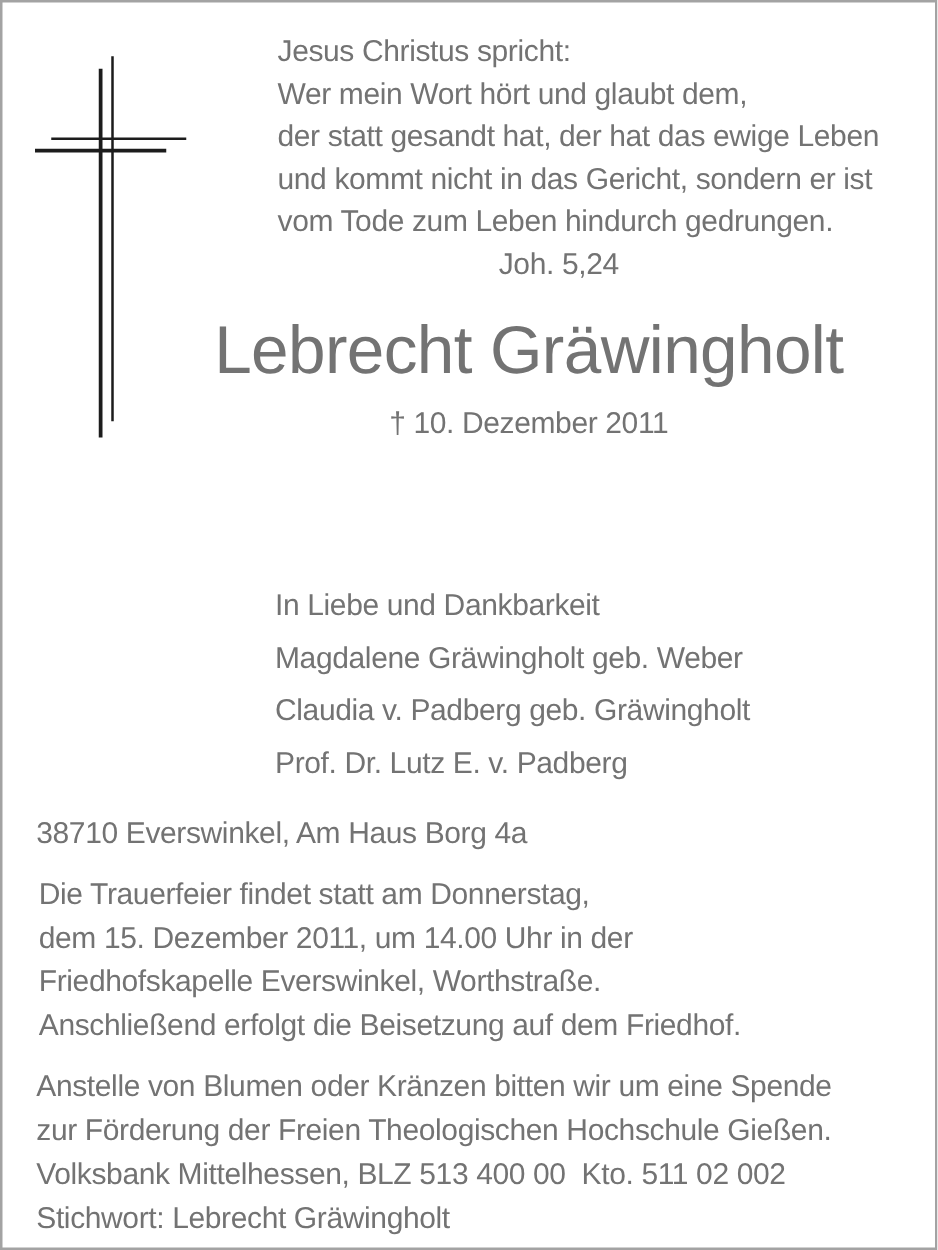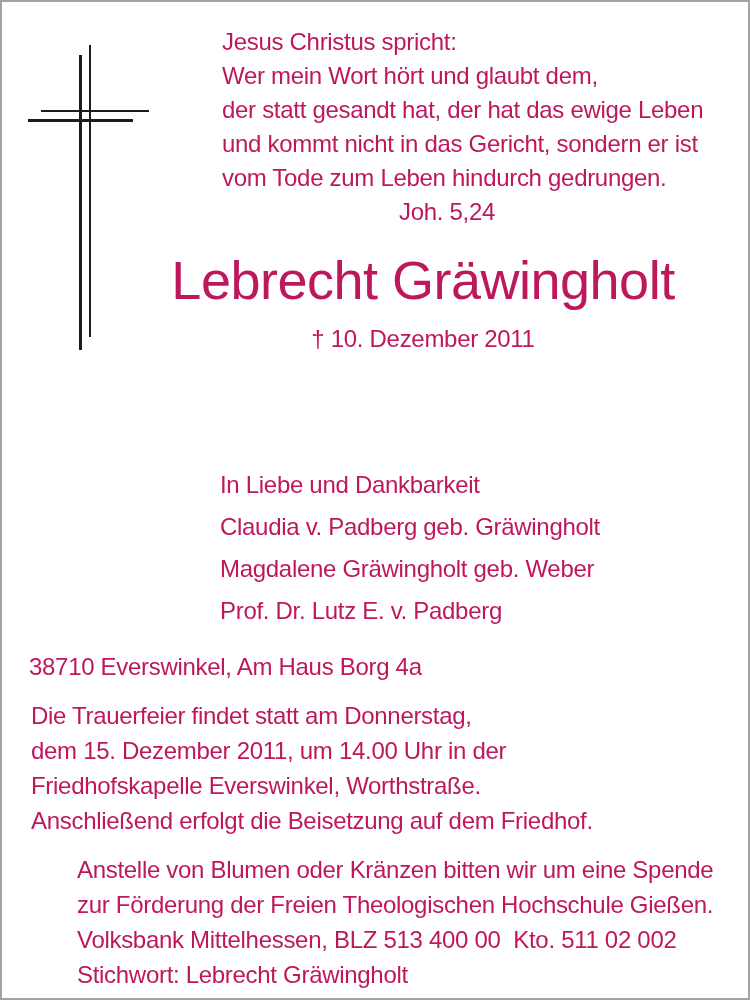--- a/index.html
+++ b/index.html
@@ -7,21 +7,21 @@
     padding: 0;
     background: #ffffff;
   }
   .page {
     position: relative;
     width: 750px;
     height: 1000px;
     box-sizing: border-box;
     background: #ffffff;
     border: 2px solid #a3a3a3;
-    color: #be185d;
+    color: #737373;
     font-family: "Liberation Sans", sans-serif;
     overflow: hidden;
   }
   .abs { position: absolute; }
 
   
   .cross-bar { position: absolute; background: #1c1c1c; }
   .cross-v-thick { left: 77px; top: 53px;  width: 3px;   height: 295px; }
   .cross-v-thin  { left: 87px; top: 43px;  width: 2px;   height: 292px; }
   .cross-h-thin  { left: 39px; top: 108px; width: 108px; height: 2px;  }
@@ -59,21 +59,21 @@
     padding-left: 92px;
     display: flex;
     justify-content: center;
     gap: 44px;
   }
 
   .epitaph-block  { left: 27px;  top: 399px; }
   .mourners-block { left: 218px; top: 462px; line-height: 42px; }
   .address-block  { left: 27px;  top: 648px; }
   .funeral-block  { left: 29px;  top: 696px; line-height: 35px; }
-  .donation-block { left: 27px;  top: 850px; line-height: 35px; margin-left: 48px; }
+  .donation-block { left: 27px;  top: 850px; line-height: 35px; }
 </style>
 </head>
 <body>
 
 <div class="page">
 
   <div class="abs" style="left:0;top:0;width:160px;height:360px;">
     <div class="cross-bar cross-v-thick"></div>
     <div class="cross-bar cross-v-thin"></div>
     <div class="cross-bar cross-h-thin"></div>
@@ -93,22 +93,22 @@
     <div class="deceased-name">Lebrecht Gräwingholt</div>
   </div>
 
   <div class="abs body-text dates-block">
     <span class="line">† 10. Dezember 2011</span>
   </div>
 
 
   <div class="abs body-text mourners-block">
     <div class="line">In Liebe und Dankbarkeit</div>
+    <div class="line">Magdalene Gräwingholt geb. Weber</div>
     <div class="line">Claudia v. Padberg geb. Gräwingholt</div>
-    <div class="line">Magdalene Gräwingholt geb. Weber</div>
     <div class="line">Prof. Dr. Lutz E. v. Padberg</div>
   </div>
 
   <div class="abs body-text address-block">
     <div class="line">38710 Everswinkel, Am Haus Borg 4a</div>
   </div>
 
   <div class="abs body-text funeral-block">
     <div class="line">Die Trauerfeier findet statt am Donnerstag,</div>
     <div class="line">dem 15. Dezember 2011, um 14.00 Uhr in der</div>

